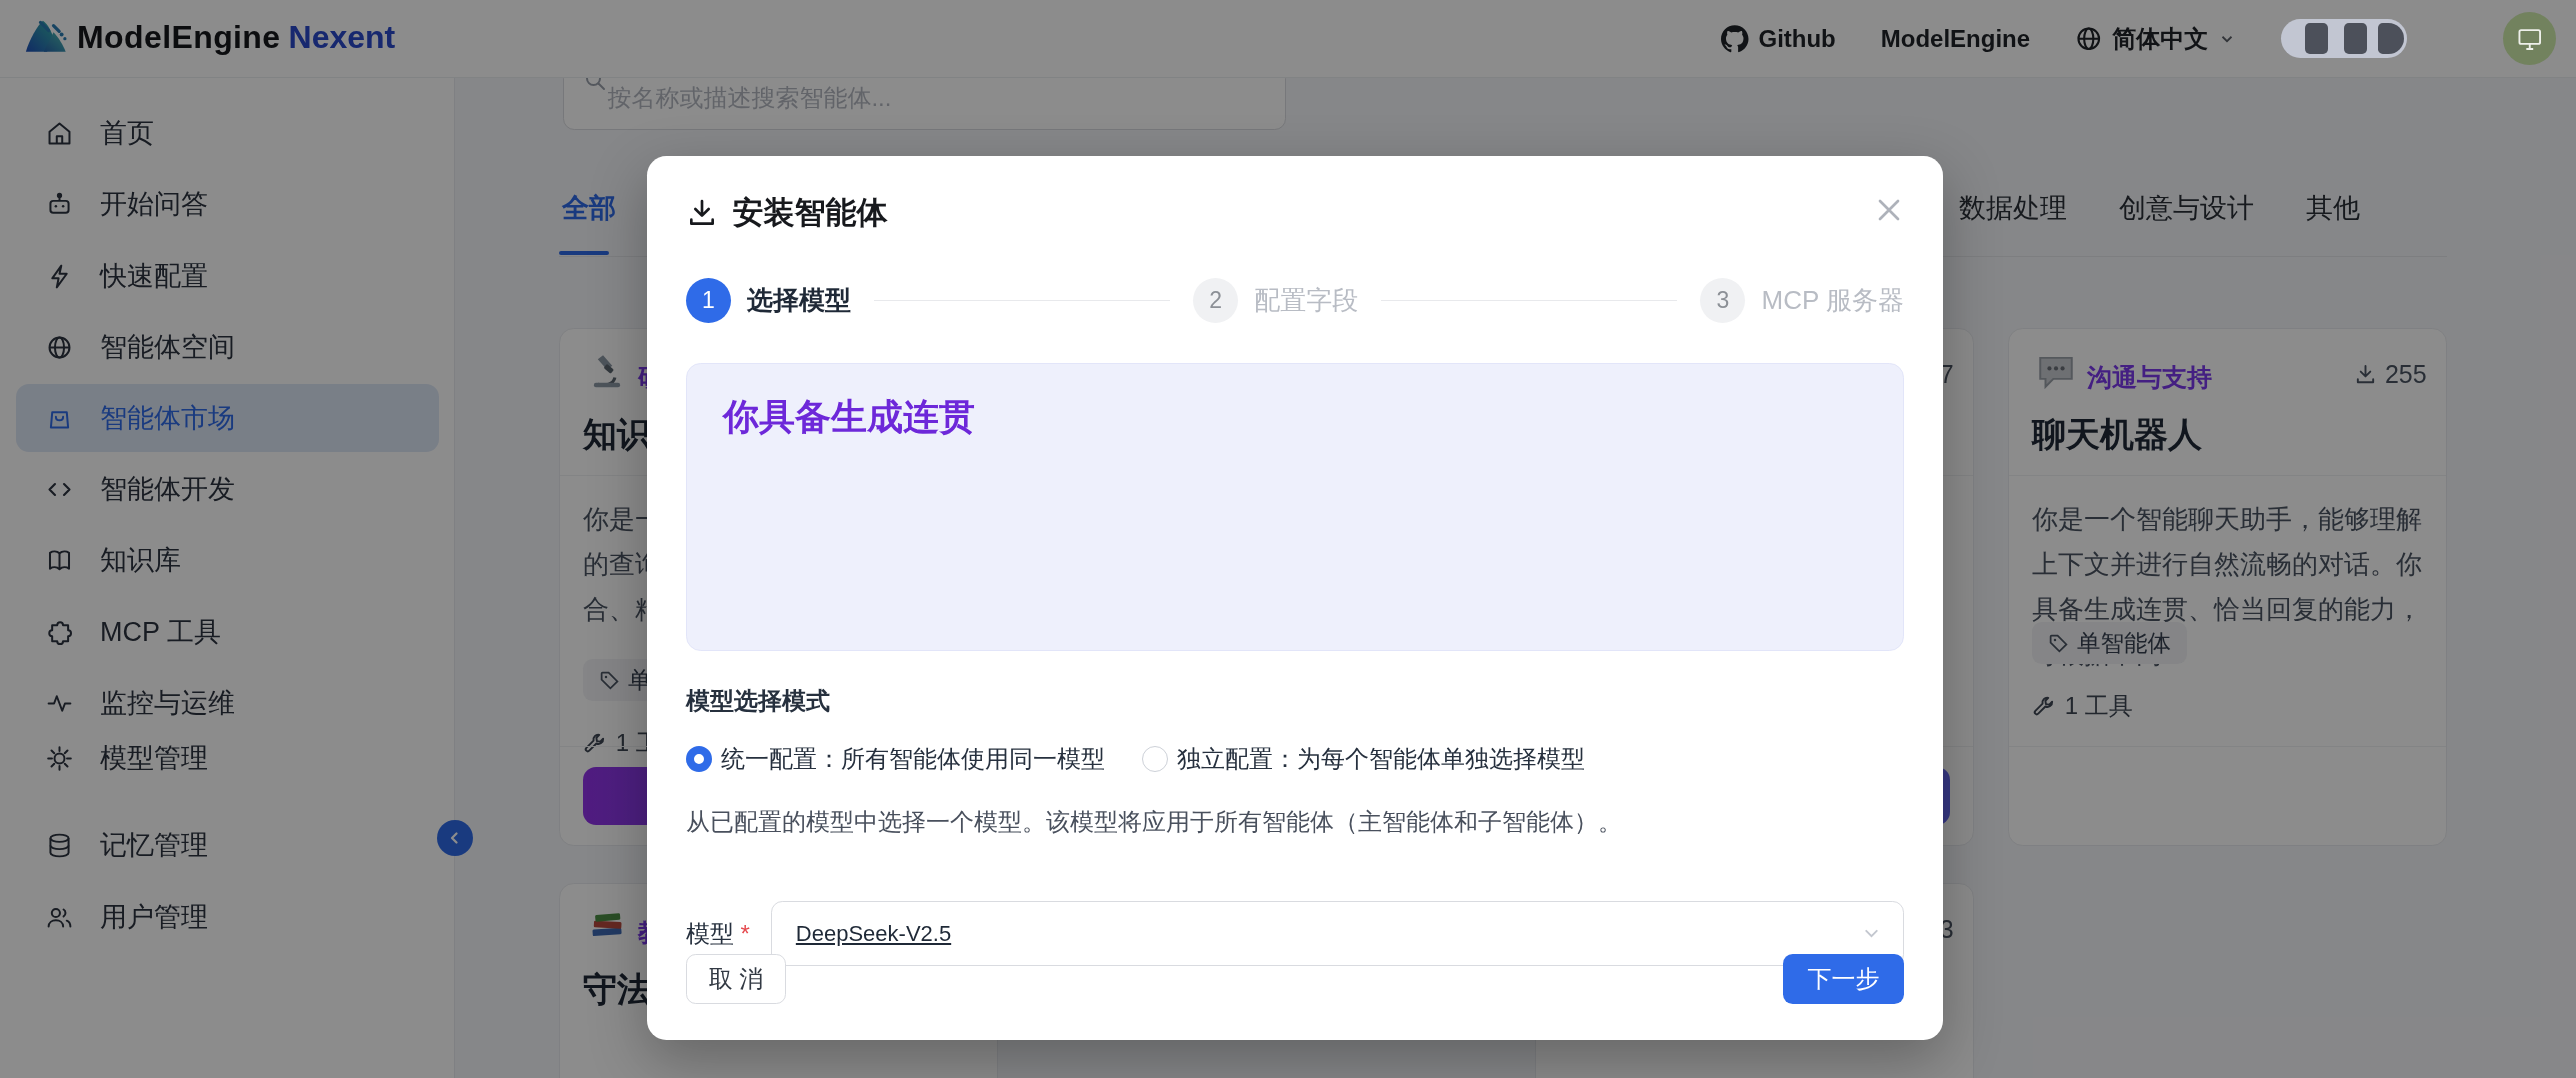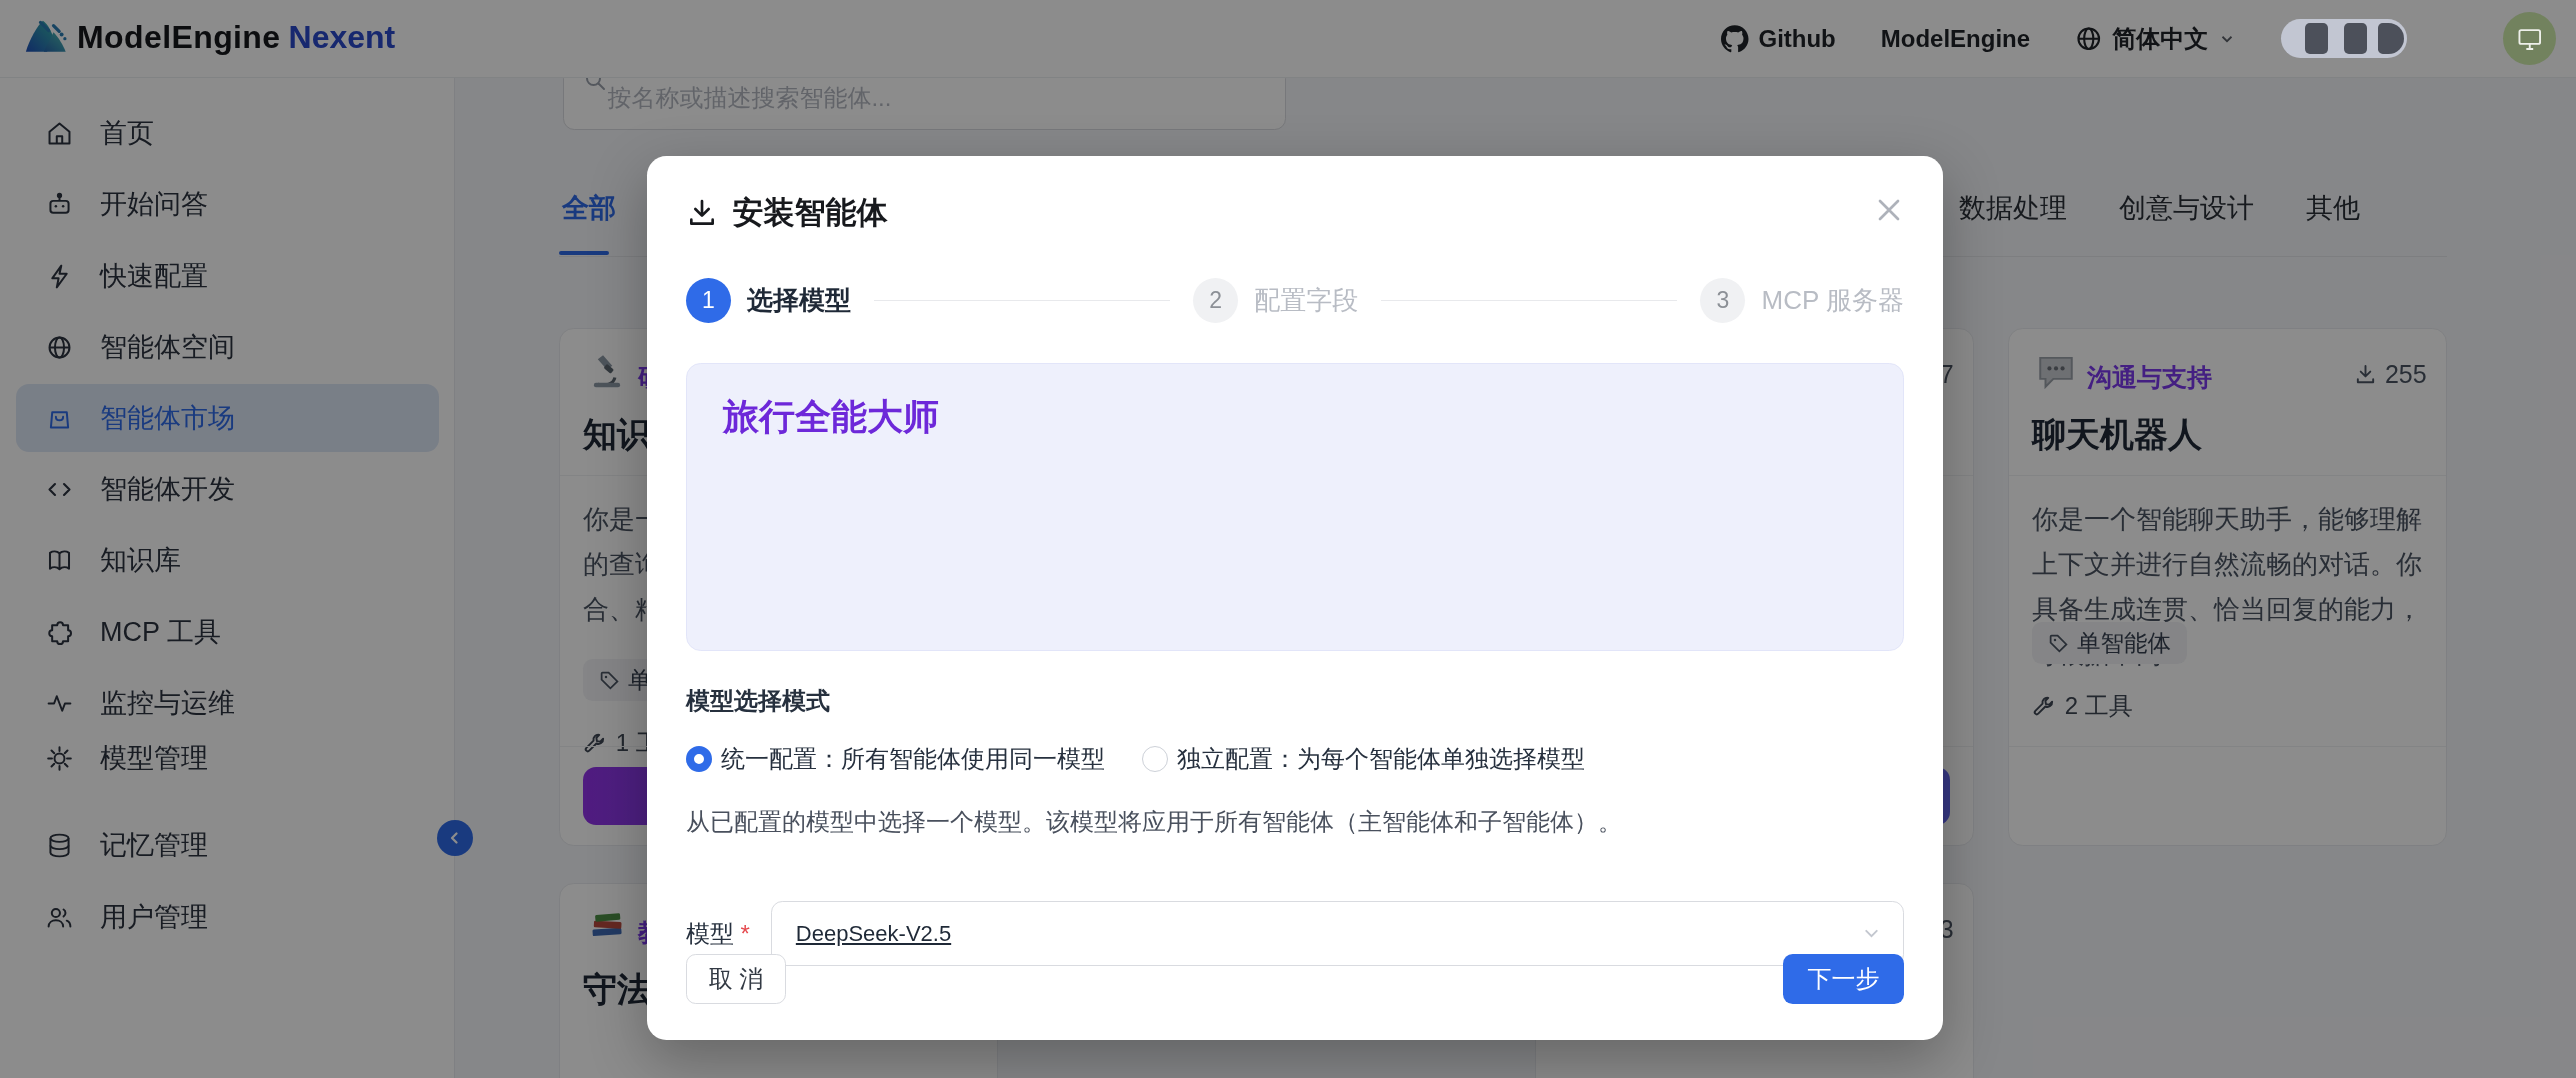--- a/index.html
+++ b/index.html
@@ -361,21 +361,21 @@
         <svg viewBox="0 0 24 24" fill="none" stroke="currentColor" stroke-width="2">
             <path d="M3 11V4a1 1 0 0 1 1-1h7l10 10-8 8Z"></path>
             <circle cx="8" cy="8" r="1.4" fill="currentColor" stroke="none"></circle>
           </svg>
         <span>单智能体</span>
       </span>
       <span class="tools">
         <svg viewBox="0 0 24 24" fill="none" stroke="currentColor" stroke-width="2" stroke-linejoin="round">
             <path d="M21 7a5 5 0 0 1-7 5l-7.5 7.5a2.1 2.1 0 0 1-3-3L11 9a5 5 0 0 1 6-6l-3 3 .5 3.5L18 10Z"></path>
           </svg>
-        <span>2 工具</span>
+        <span>1 工具</span>
       </span>
       <div class="div2"></div>
     </div>
 
     <div class="card row2 c1">
       <svg class="emoji-ic" viewBox="0 0 32 32">
           <rect x="5" y="18" width="22" height="5" rx="1" fill="#3f6bb5" transform="rotate(-4 16 20)"></rect>
           <rect x="6" y="12.5" width="21" height="5" rx="1" fill="#b94a3e" transform="rotate(3 16 15)"></rect>
           <rect x="7" y="7" width="19" height="5" rx="1" fill="#4d8f45" transform="rotate(-5 16 9)"></rect>
         </svg>
@@ -417,21 +417,21 @@
         <span class="step-label">配置字段</span>
       </div>
       <div class="step-line"></div>
       <div class="step">
         <span class="step-circle">3</span>
         <span class="step-label">MCP 服务器</span>
       </div>
     </div>
 
     <div class="prompt-box">
-      <div class="agent-name">旅行全能大师</div>
+      <div class="agent-name">你具备生成连贯</div>
     </div>
 
     <div class="mode-label">模型选择模式</div>
     <div class="radio-row">
       <label class="radio-opt">
         <span class="radio checked"></span>
         <span class="radio-text">统一配置：所有智能体使用同一模型</span>
       </label>
       <label class="radio-opt">
         <span class="radio"></span>

